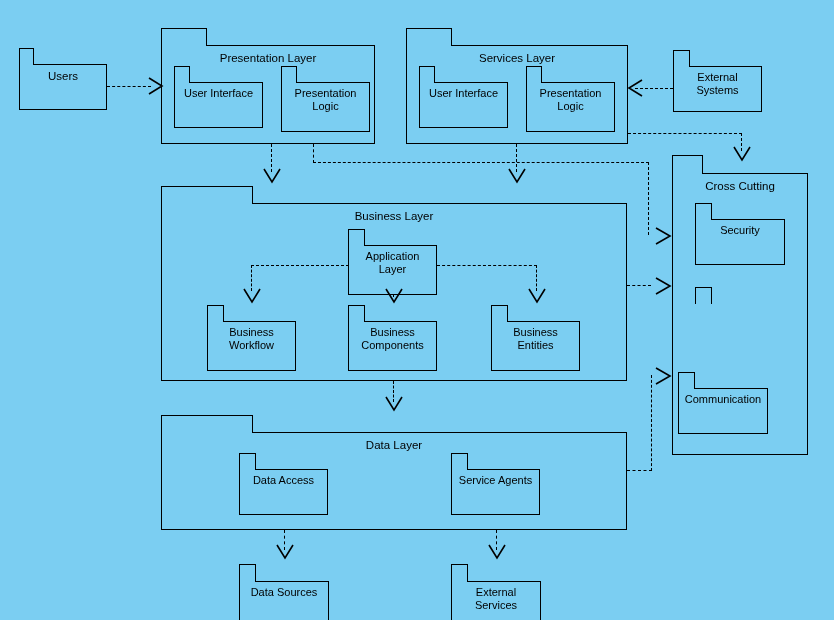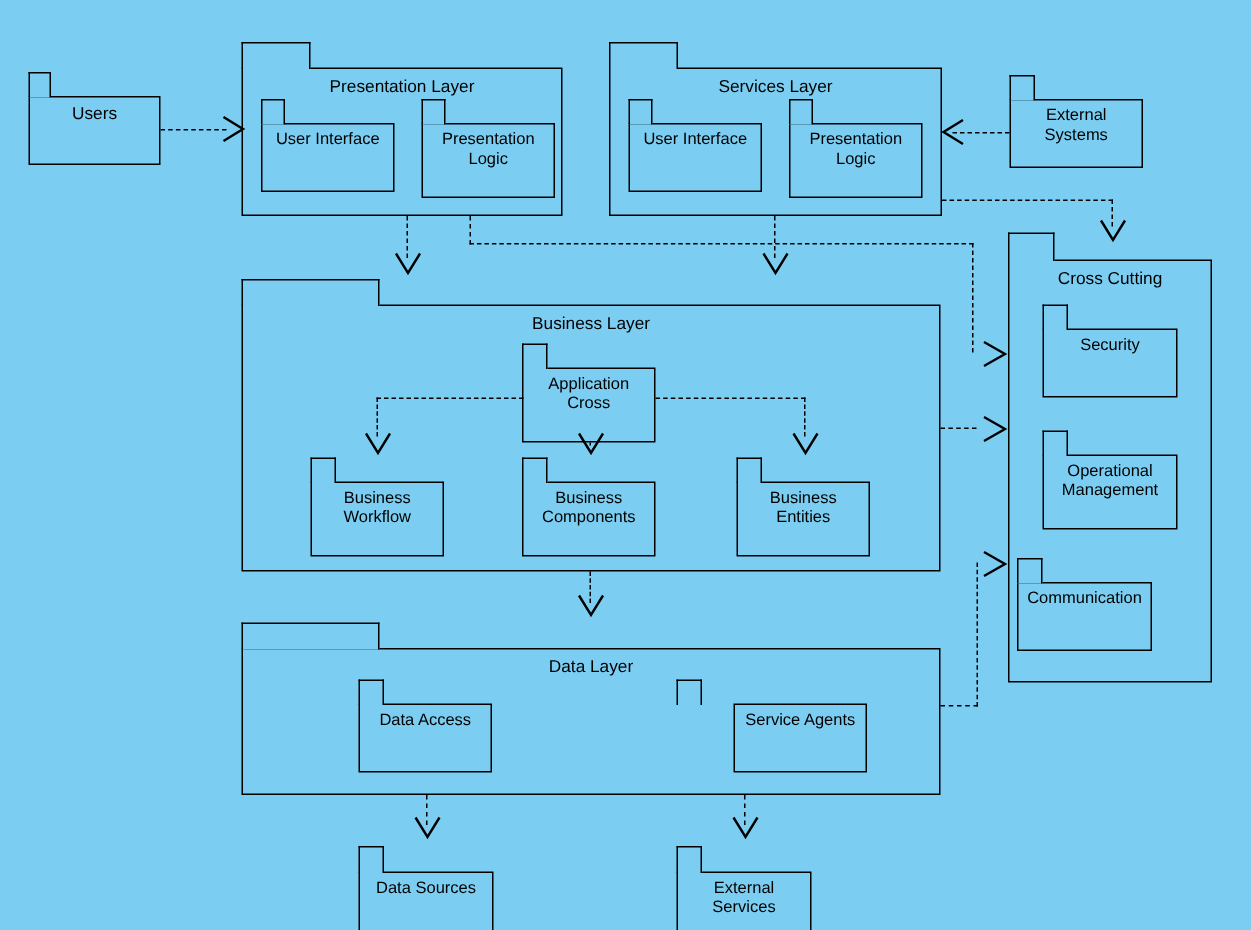--- a/index.html
+++ b/index.html
@@ -154,21 +154,21 @@
   <div class="pkg" style="left:161px; top:186px; width:466px; height:195px;">
     <div class="pkg-tab" style="width:92px; height:18px;"></div>
     <div class="pkg-body" style="top:17px; width:466px; height:178px;">
       <div class="pkg-label layer-label">Business Layer</div>
     </div>
   </div>
   <div class="pkg" style="left:348px; top:229px; width:89px; height:66px;">
     <div class="pkg-tab" style="width:17px; height:17px;"></div>
     <div class="pkg-body" style="top:16px; width:89px; height:50px;">
       <div class="pkg-label small-label">Application
-Cross</div>
+Layer</div>
     </div>
   </div>
   <div class="pkg" style="left:207px; top:305px; width:89px; height:66px;">
     <div class="pkg-tab" style="width:17px; height:17px;"></div>
     <div class="pkg-body" style="top:16px; width:89px; height:50px;">
       <div class="pkg-label small-label">Business
 Workflow</div>
     </div>
   </div>
   <div class="pkg" style="left:348px; top:305px; width:89px; height:66px;">
@@ -193,43 +193,39 @@
     </div>
   </div>
   <div class="pkg" style="left:239px; top:453px; width:89px; height:62px;">
     <div class="pkg-tab" style="width:17px; height:17px;"></div>
     <div class="pkg-body" style="top:16px; width:89px; height:46px;">
       <div class="pkg-label small-label">Data Access</div>
     </div>
   </div>
   <div class="pkg" style="left:451px; top:453px; width:89px; height:62px;">
     <div class="pkg-tab" style="width:17px; height:17px;"></div>
-    <div class="pkg-body" style="top:16px; width:89px; height:46px;margin-left:38px;">
+    <div class="pkg-body" style="top:16px; width:89px; height:46px;">
       <div class="pkg-label small-label">Service Agents</div>
     </div>
   </div>
 
   <div class="pkg" style="left:672px; top:155px; width:136px; height:300px;">
     <div class="pkg-tab" style="width:31px; height:19px;"></div>
     <div class="pkg-body" style="top:18px; width:136px; height:282px;">
       <div class="pkg-label layer-label">Cross Cutting</div>
     </div>
   </div>
   <div class="pkg" style="left:695px; top:203px; width:90px; height:62px;text-decoration:underline;">
     <div class="pkg-tab" style="width:17px; height:17px;"></div>
     <div class="pkg-body" style="top:16px; width:90px; height:46px;">
       <div class="pkg-label small-label">Security</div>
     </div>
   </div>
   <div class="pkg" style="left:695px; top:287px; width:90px; height:66px;">
     <div class="pkg-tab" style="width:17px; height:17px;"></div>
-    <div class="pkg-body" style="top:16px; width:90px; height:50px;">
-      <div class="pkg-label small-label">Operational
-Management</div>
-    </div>
   </div>
   <div class="pkg" style="left:678px; top:372px; width:90px; height:62px;">
     <div class="pkg-tab" style="width:17px; height:17px;"></div>
     <div class="pkg-body" style="top:16px; width:90px; height:46px;">
       <div class="pkg-label small-label">Communication</div>
     </div>
   </div>
 
   <div class="pkg" style="left:239px; top:564px; width:90px; height:60px;">
     <div class="pkg-tab" style="width:17px; height:18px;"></div>

